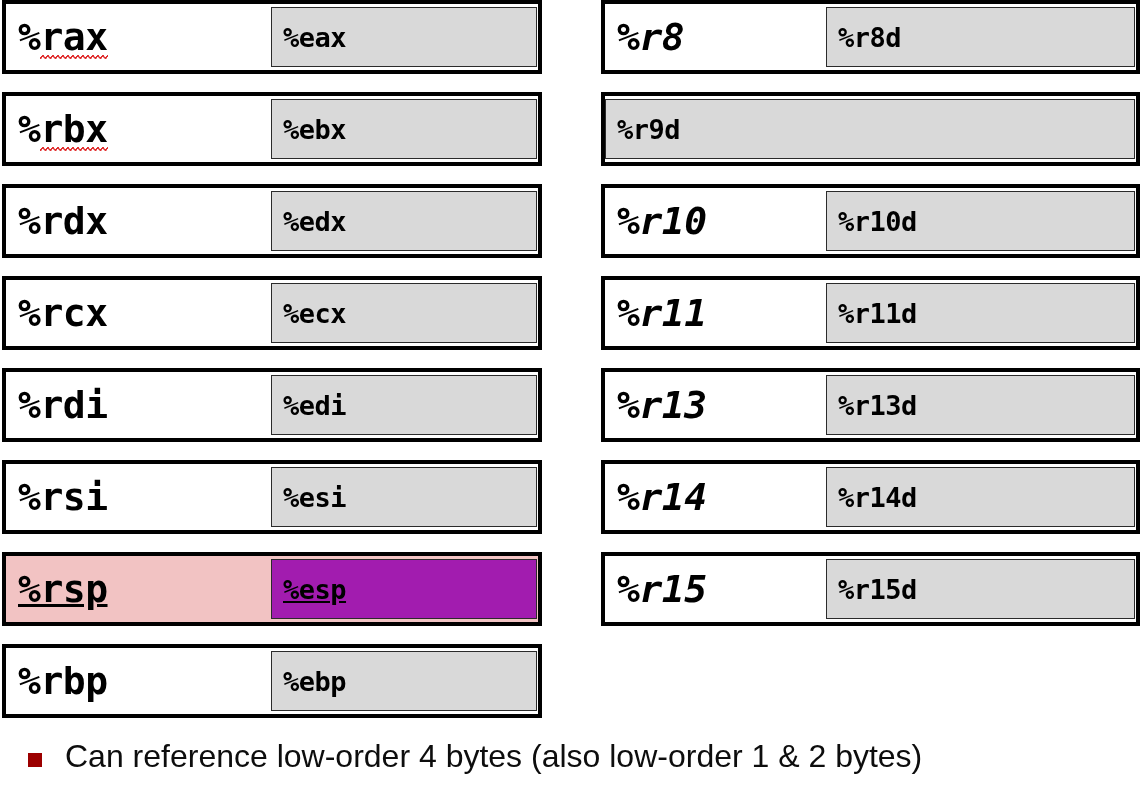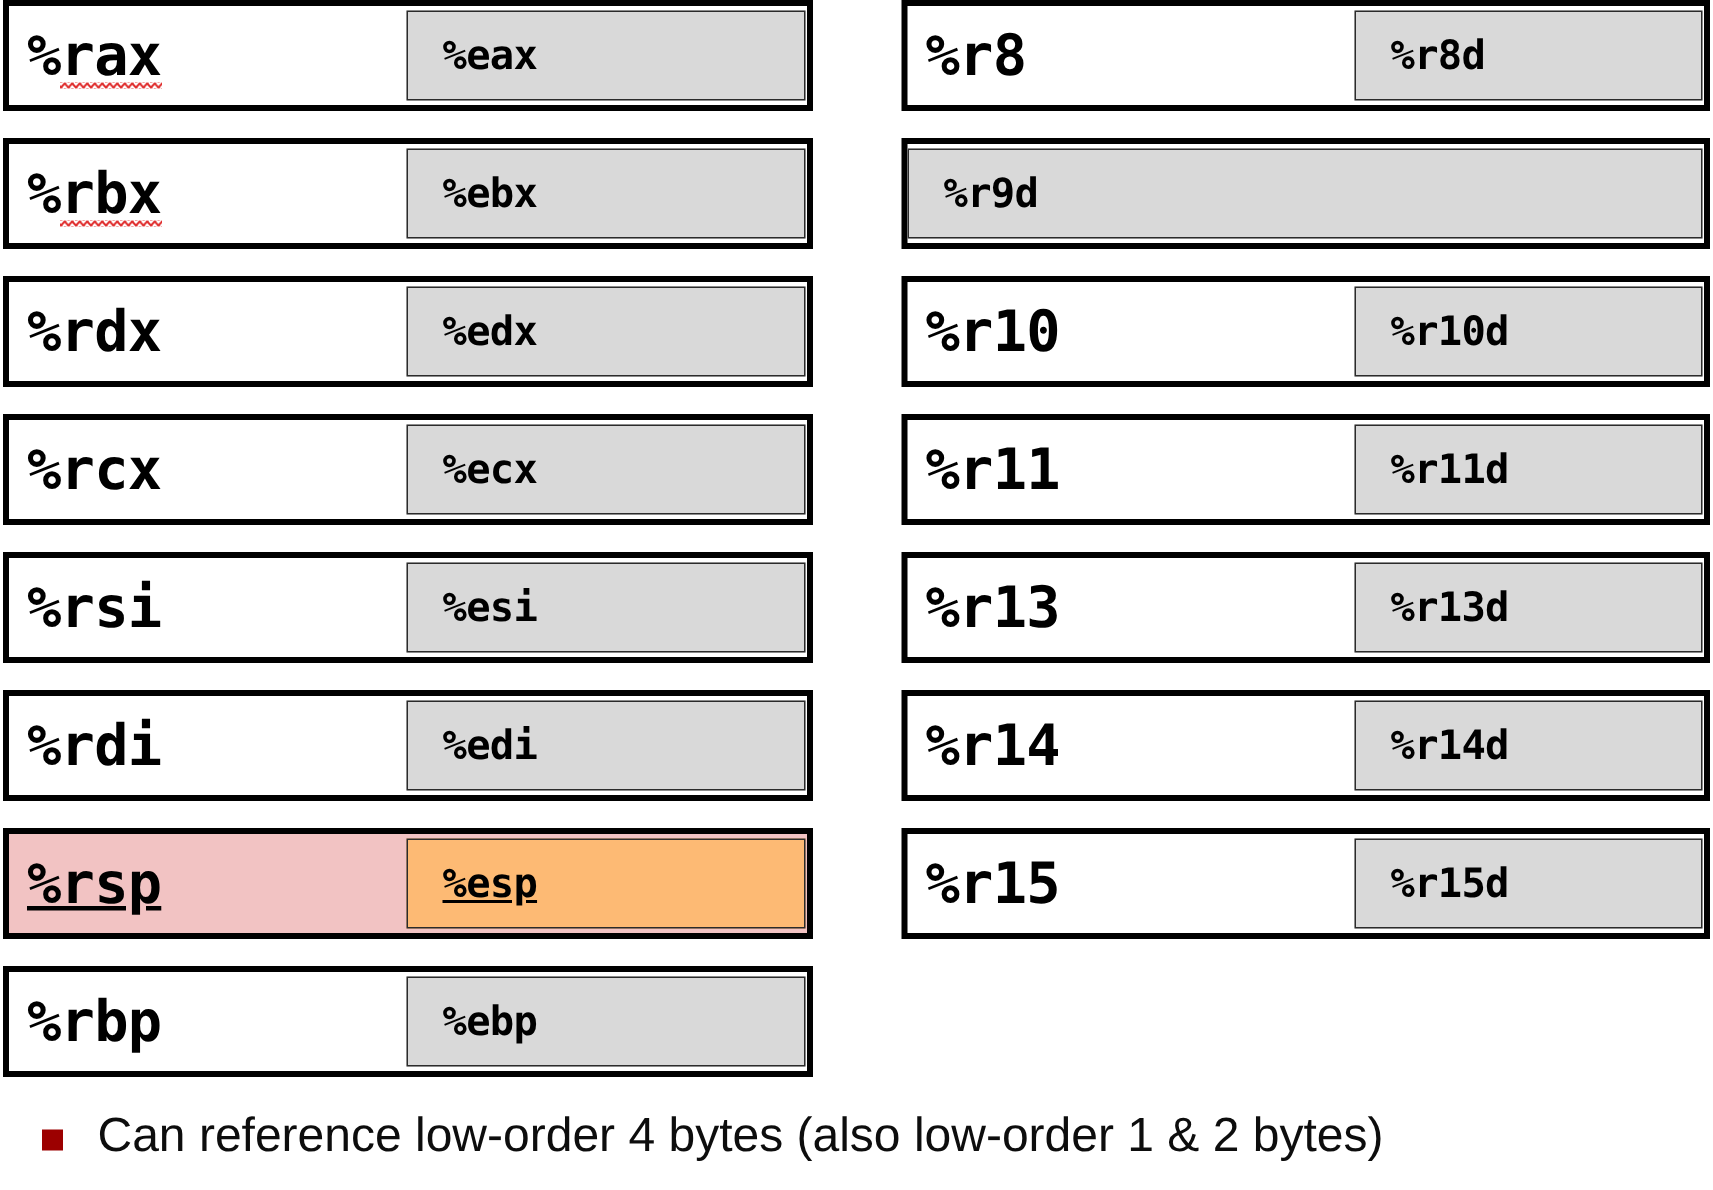--- a/index.html
+++ b/index.html
@@ -53,45 +53,45 @@
     font-weight: bold;
     font-size: 38px;
     line-height: 1;
     color: #000000;
     letter-spacing: -0.5px;
     padding-left: 12px;
     white-space: pre;
     flex: 0 0 auto;
   }
   #reg-column-left  .reg-name-64 { width: 265px; }
-  #reg-column-right .reg-name-64 { width: 298px; }
+  #reg-column-right .reg-name-64 { width: 221px; font-style: italic; }
 
   .reg-name-32-box {
     box-sizing: border-box;
     flex: 1 1 auto;
     margin: 3px 1px 3px 0;
     border: 1px solid #2b2b2b;
     background: #d9d9d9;
     display: flex;
     align-items: center;
-    padding-left: 23px;
+    padding-left: 11px;
   }
   .reg-name-32 {
     font-family: "DejaVu Sans Mono", "Liberation Mono", monospace;
     font-weight: bold;
     font-size: 27px;
     line-height: 1;
     color: #000000;
     letter-spacing: -0.5px;
     white-space: pre;
   }
 
   
   .reg-row.highlight { background: #f2c3c3; text-decoration: underline; }
-  .reg-row.highlight .reg-name-32-box { background: #fdba74; }
+  .reg-row.highlight .reg-name-32-box { background: #a21caf; }
 
   
   .spell {
     position: relative;
     display: inline-block;
   }
   .spell::after {
     content: "";
     position: absolute;
     left: 0;
@@ -155,29 +155,29 @@
           <span class="reg-name-32">%edx</span>
         </div>
       </div>
       <div class="reg-row">
         <div class="reg-name-64">%rcx</div>
         <div class="reg-name-32-box">
           <span class="reg-name-32">%ecx</span>
         </div>
       </div>
       <div class="reg-row">
+        <div class="reg-name-64">%rdi</div>
+        <div class="reg-name-32-box">
+          <span class="reg-name-32">%edi</span>
+        </div>
+      </div>
+      <div class="reg-row">
         <div class="reg-name-64">%rsi</div>
         <div class="reg-name-32-box">
           <span class="reg-name-32">%esi</span>
-        </div>
-      </div>
-      <div class="reg-row">
-        <div class="reg-name-64">%rdi</div>
-        <div class="reg-name-32-box">
-          <span class="reg-name-32">%edi</span>
         </div>
       </div>
       <div class="reg-row highlight">
         <div class="reg-name-64">%rsp</div>
         <div class="reg-name-32-box">
           <span class="reg-name-32">%esp</span>
         </div>
       </div>
       <div class="reg-row last">
         <div class="reg-name-64">%rbp</div>

